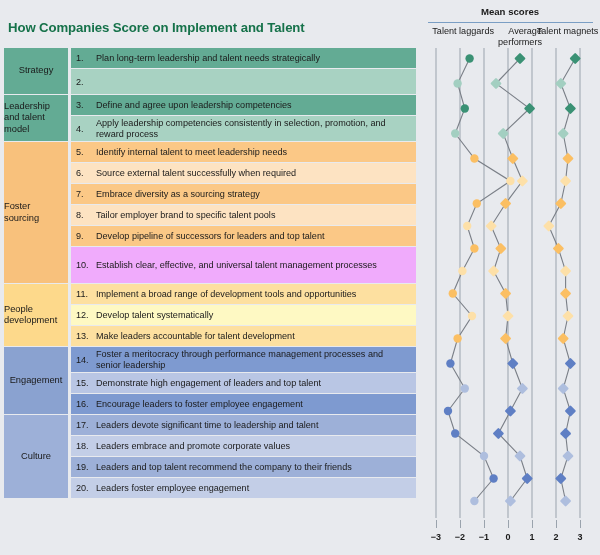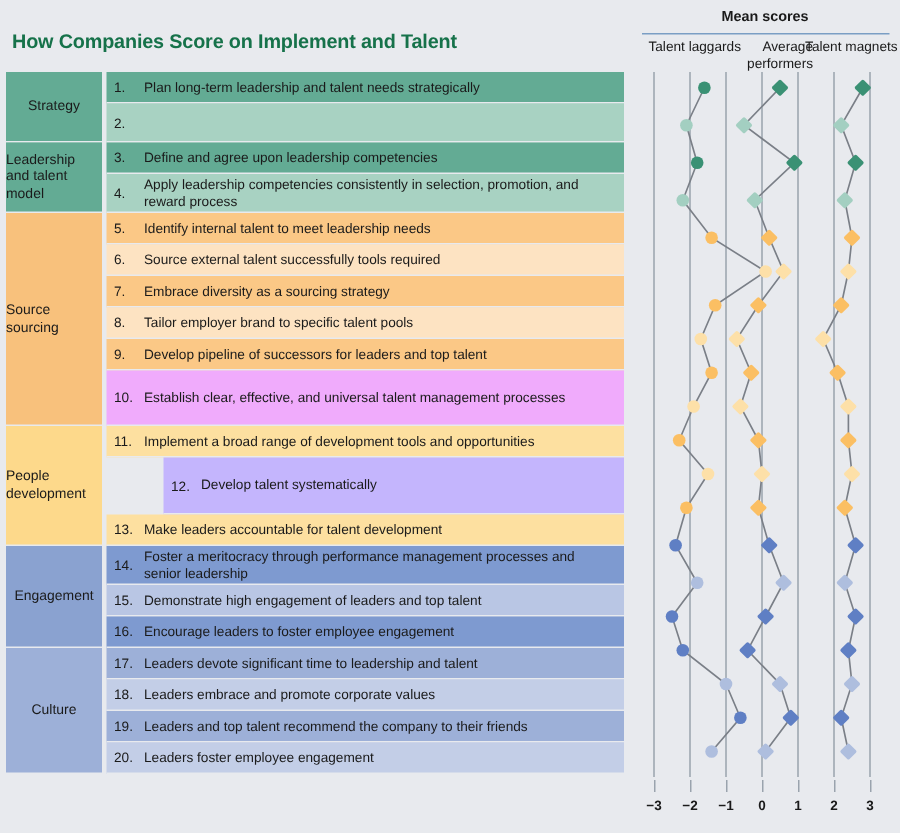--- a/index.html
+++ b/index.html
@@ -94,29 +94,29 @@
               <span class="rnum">3.</span>
               <span class="rtxt">Define and agree upon leadership competencies</span>
             </div>
             <div class="row" style="background: rgb(168, 210, 194); height: 26px;">
               <span class="rnum">4.</span>
               <span class="rtxt">Apply leadership competencies consistently in selection, promotion, and reward process</span>
             </div>
           </div>
         </div>
         <div class="group">
-          <div class="gcat" style="background: rgb(248, 193, 124);">Source sourcing</div>
+          <div class="gcat" style="background: rgb(248, 193, 124);">Foster sourcing</div>
           <div class="grows">
             <div class="row" style="background: rgb(251, 200, 134); height: 21px;">
               <span class="rnum">5.</span>
               <span class="rtxt">Identify internal talent to meet leadership needs</span>
             </div>
             <div class="row" style="background: rgb(253, 227, 194); height: 21px;">
               <span class="rnum">6.</span>
-              <span class="rtxt">Source external talent successfully tools required</span>
+              <span class="rtxt">Source external talent successfully when required</span>
             </div>
             <div class="row" style="background: rgb(251, 200, 134); height: 21px;">
               <span class="rnum">7.</span>
               <span class="rtxt">Embrace diversity as a sourcing strategy</span>
             </div>
             <div class="row" style="background: rgb(253, 227, 194); height: 21px;">
               <span class="rnum">8.</span>
               <span class="rtxt">Tailor employer brand to specific talent pools</span>
             </div>
             <div class="row" style="background: rgb(251, 200, 134); height: 21px;">
@@ -129,21 +129,21 @@
             </div>
           </div>
         </div>
         <div class="group">
           <div class="gcat" style="background: rgb(253, 217, 139);">People development</div>
           <div class="grows">
             <div class="row" style="background: rgb(253, 224, 160); height: 21px;">
               <span class="rnum">11.</span>
               <span class="rtxt">Implement a broad range of development tools and opportunities</span>
             </div>
-            <div class="row" style="background: #c4b5fd; height: 38px; margin-left: 38px;">
+            <div class="row" style="background: #fef9c3; height: 21px;">
               <span class="rnum">12.</span>
               <span class="rtxt">Develop talent systematically</span>
             </div>
             <div class="row" style="background: rgb(253, 224, 160); height: 21px;">
               <span class="rnum">13.</span>
               <span class="rtxt">Make leaders accountable for talent development</span>
             </div>
           </div>
         </div>
         <div class="group">

